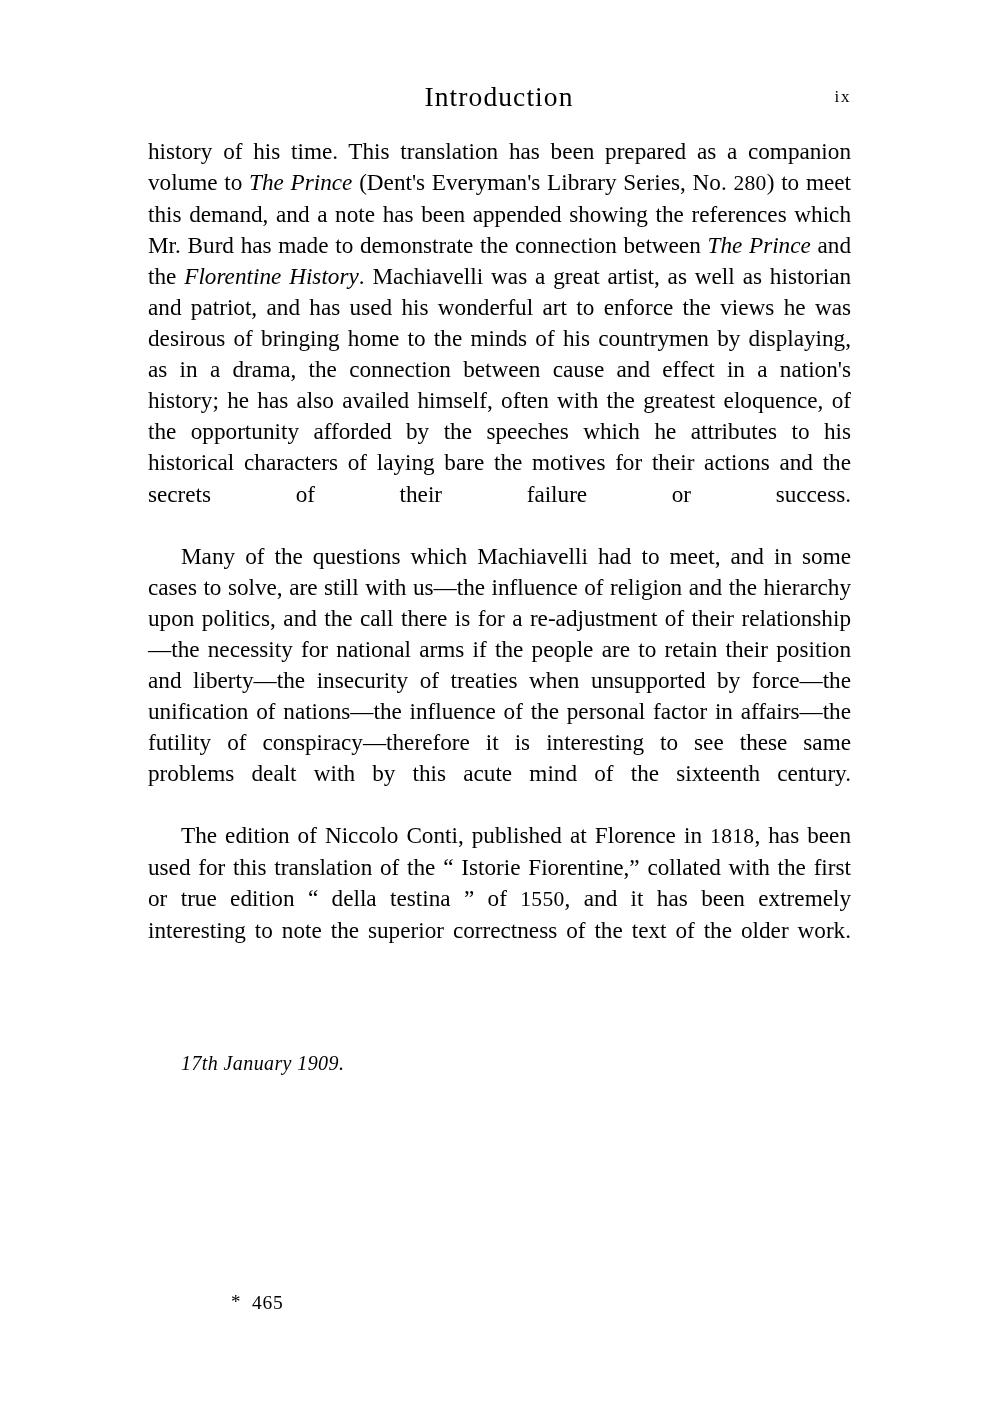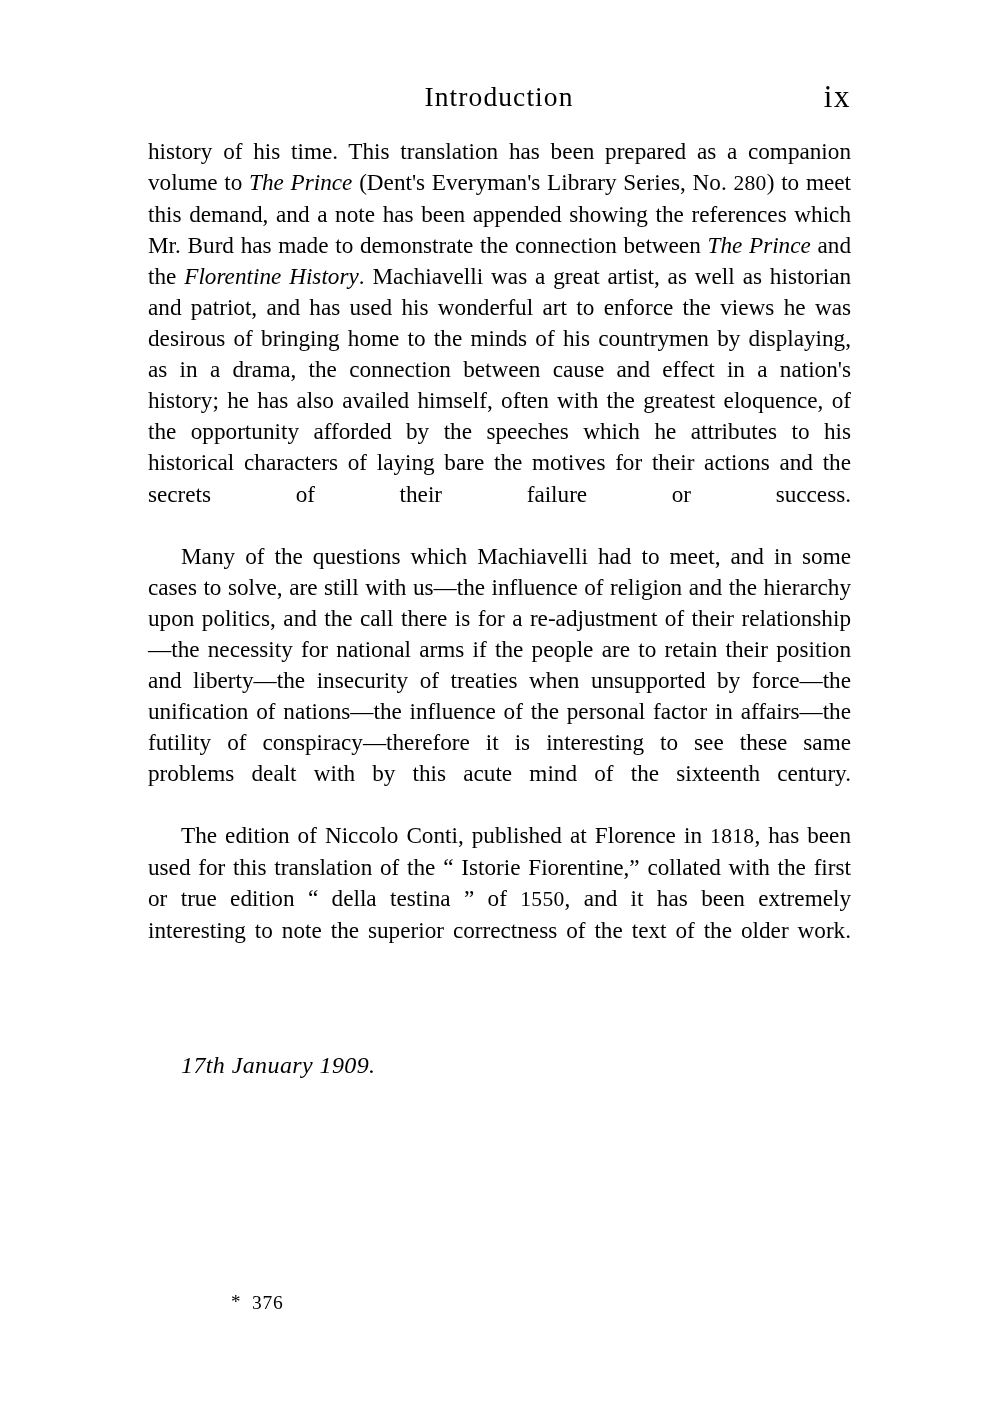--- a/index.html
+++ b/index.html
@@ -42,21 +42,21 @@
     text-align: center;
     font-size: 27.5px;
     letter-spacing: 1.1px;
     line-height: 38px;
     white-space: nowrap;
   }
   .head-folio {
     position: absolute;
     right: -1px;
     top: 0;
-    font-size: 31px;
+    font-size: 17px;
     letter-spacing: 1.6px;
     line-height: 38px;
     text-align: right;
   }
 
   
   .textblock {
     position: absolute;
     left: 148px;
     top: 136px;
@@ -88,21 +88,21 @@
     font-size: 0.93em;
     letter-spacing: 0.3px;
     margin-top: 14px;
   }
 
   
   .dateline {
     position: absolute;
     left: 181px;
     top: 1052px;
-    font-size: 24px;
+    font-size: 20px;
     font-style: italic;
     letter-spacing: 0.4px;
     white-space: nowrap;
   }
 
   
   .sigmark {
     position: absolute;
     left: 231px;
     top: 1291px;
@@ -136,16 +136,16 @@
 
     <p class="para indent"><span>Many of the questions which Machiavelli had to meet, and in some cases to solve, are still with us—the influence of religion and the hierarchy upon politics, and the call there is for a re-adjustment of their relationship—the necessity for national arms if the people are to retain their position and liberty—the insecurity of treaties when unsupported by force—the unification of nations—the influence of the personal factor in affairs—the futility of conspiracy—therefore it is interesting to see these same problems dealt with by this acute mind of the sixteenth century.</span></p>
 
     <p class="para indent"><span>The edition of Niccolo Conti, published at Florence in </span><span class="osf">1818</span><span>, has been used for this translation of the “ Istorie Fiorentine,” collated with the first or true edition “ della testina ” of </span><span class="osf">1550</span><span>, and it has been extremely interesting to note the superior correctness of the text of the older work.</span></p>
 
   </div>
 
   <div class="dateline">17th January 1909.</div>
 
   <div class="sigmark">
-    <span class="star">*</span><span class="num">376</span>
+    <span class="star">*</span><span class="num">465</span>
   </div>
 
 </div>
 
 </body></html>

